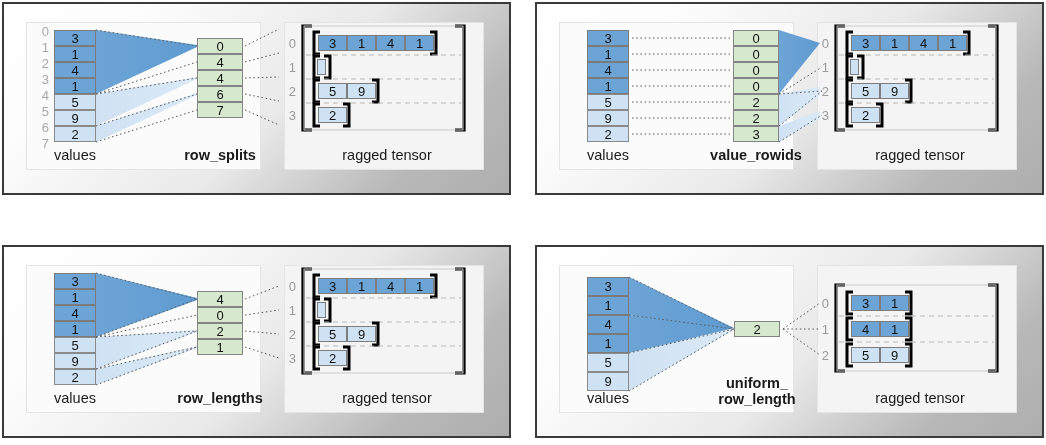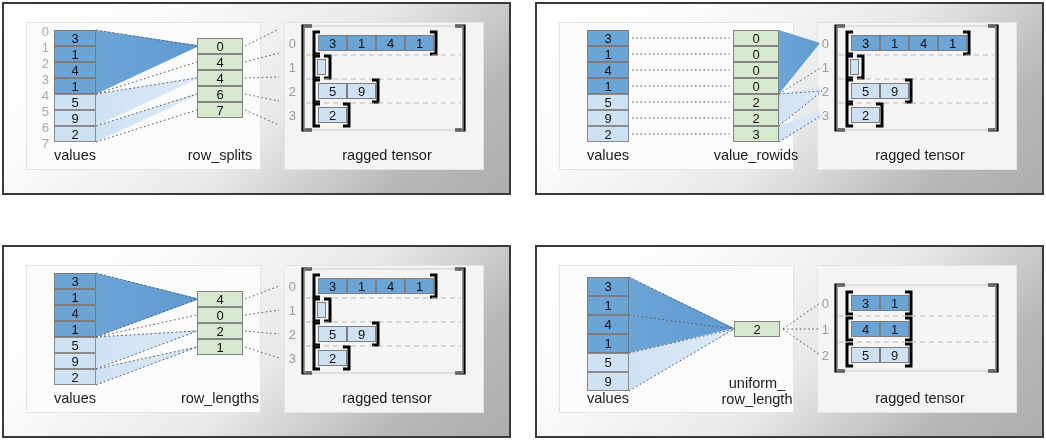--- a/index.html
+++ b/index.html
@@ -26,21 +26,21 @@
   }
   .inner-box.left-box { background: #fbfbfb; }
   .label {
     position: absolute;
     font-size: 14.5px;
     color: #1a1a1a;
     text-align: center;
     white-space: pre-line;
     line-height: 1.08;
   }
-  .label.bold { font-weight: normal; }
+  .label.bold { font-weight: bold; }
 
   
   .cell {
     position: absolute;
     border: 1px solid #8a8a8a;
     font-size: 13px;
     color: #111;
     display: flex;
     align-items: center;
     justify-content: center;

